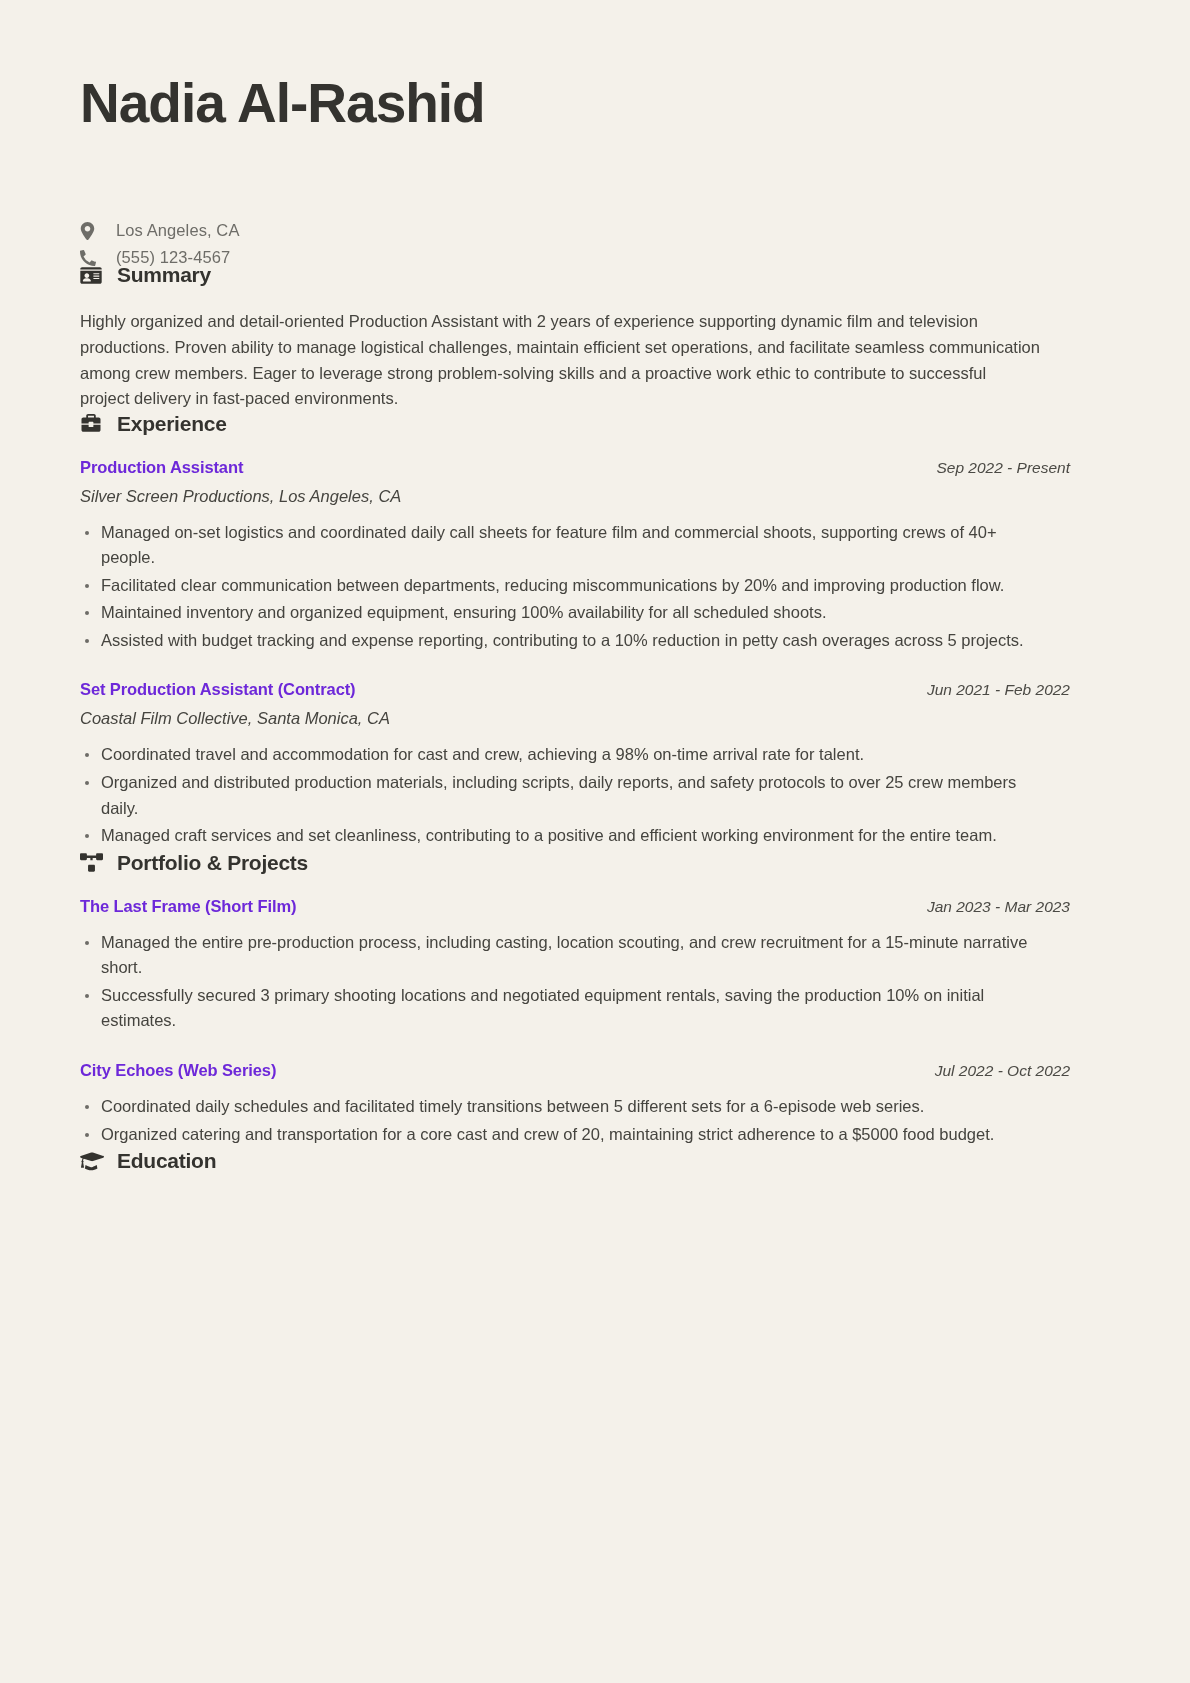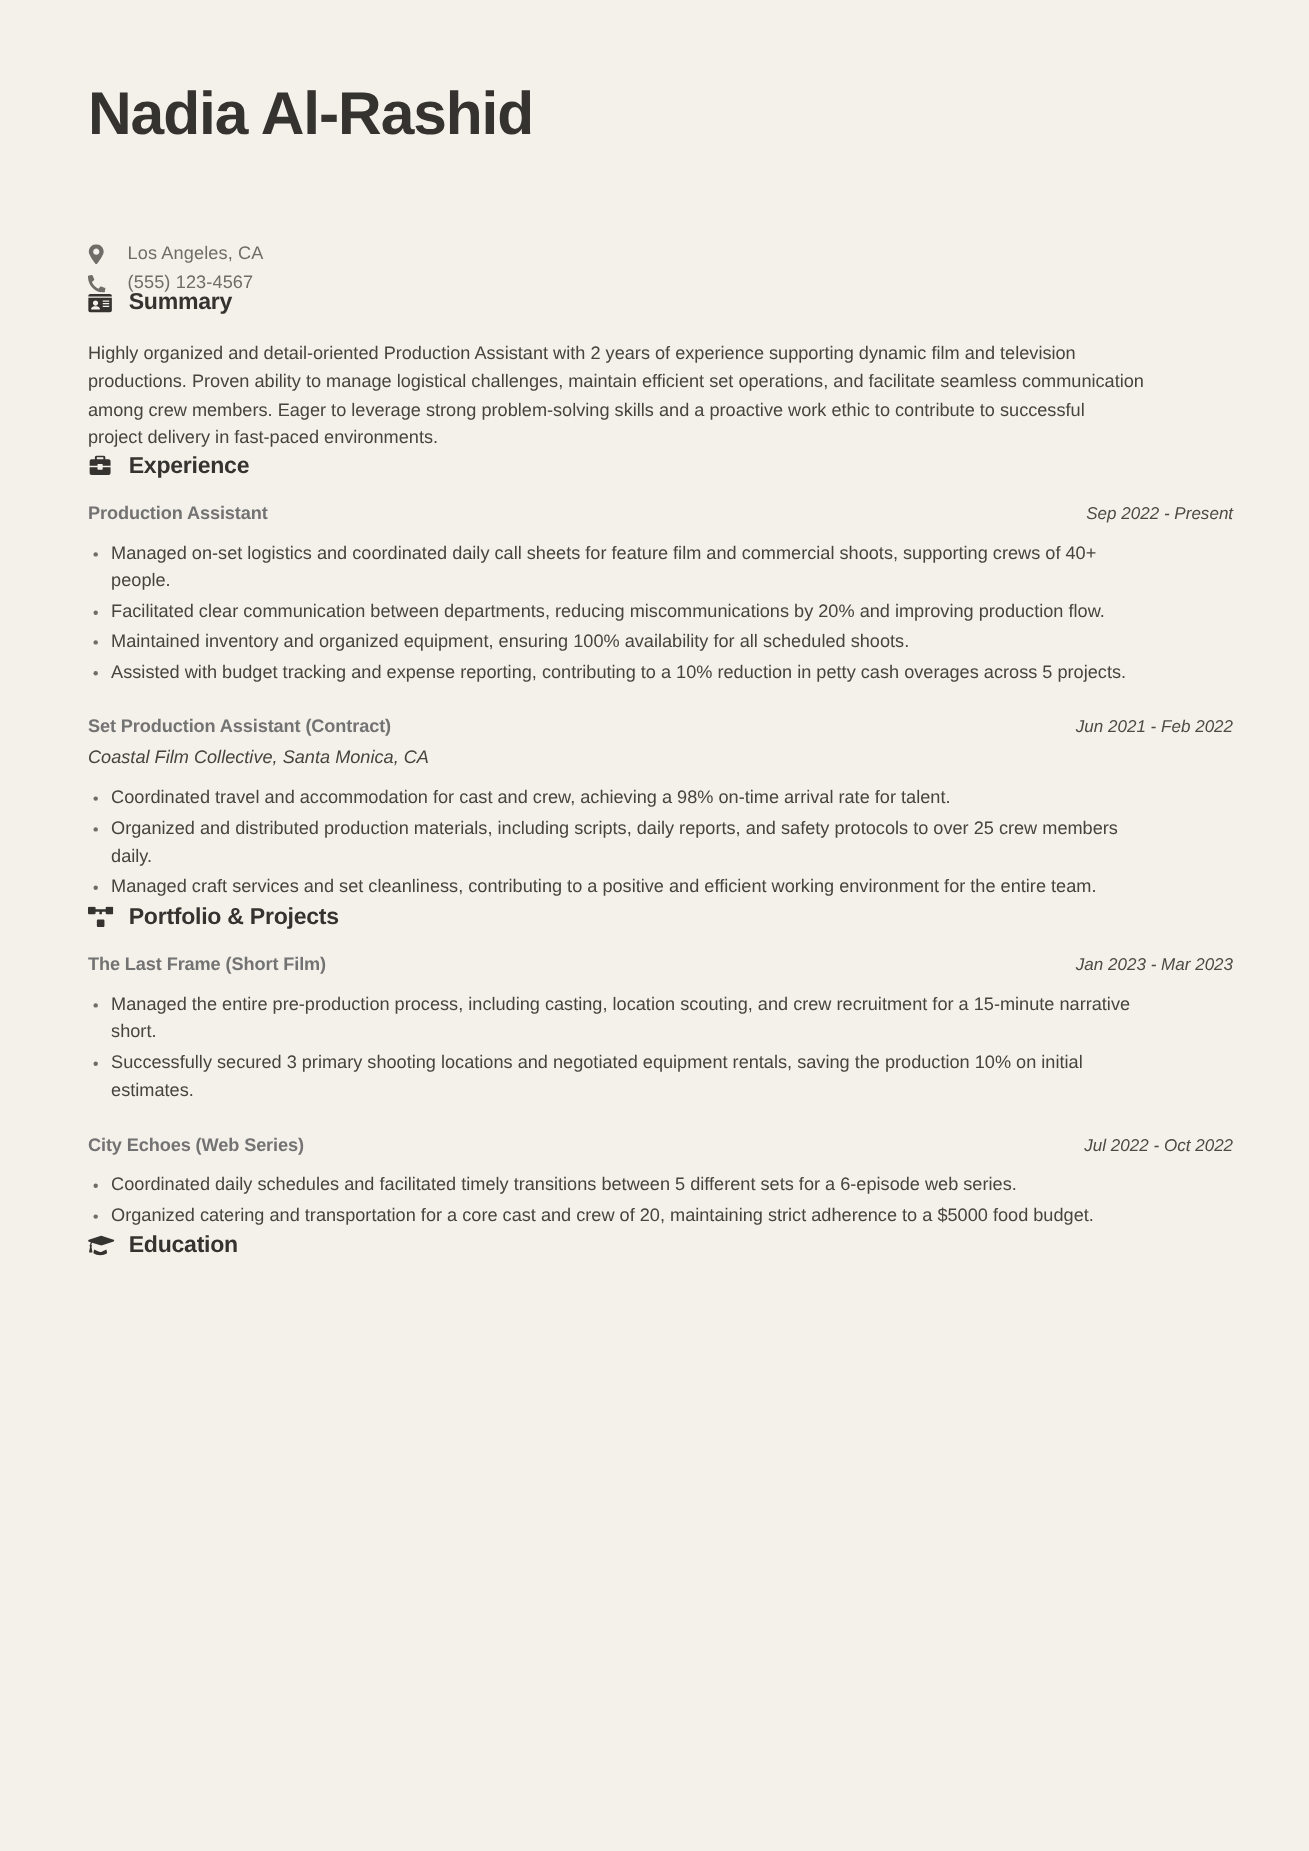--- a/index.html
+++ b/index.html
@@ -14,21 +14,21 @@
     color: #3a3a38;
     -webkit-font-smoothing: antialiased;
     overflow: hidden;
   }
   .page {
     position: relative;
     width: 1190px;
     height: 1683px;
     background: #f4f1ea;
     box-sizing: border-box;
-    padding: 62px 69px 0 80px;
+    padding: 62px 120px 0 80px;
   }
 
   
   .name {
     font-size: 55px;
     font-weight: 700;
     letter-spacing: -1.0px;
     color: #34332f;
     line-height: 1.08;
     margin: 12px 0 0 0;
@@ -108,21 +108,21 @@
   .entry { margin-top: 22px; }
   .entry:first-of-type { margin-top: 0; }
   .entry-head {
     display: flex;
     justify-content: space-between;
     align-items: baseline;
   }
   .entry-title {
     font-size: 16.5px;
     font-weight: 700;
-    color: #737373;
+    color: #6d28d9;
     letter-spacing: -0.1px;
   }
   .entry-date {
     font-size: 15.5px;
     font-style: italic;
     color: #4b4a45;
     white-space: nowrap;
   }
   .entry-sub {
     font-size: 16.5px;
@@ -209,20 +209,21 @@
         </svg>
       </span>
       <span class="section-title">Experience</span>
     </div>
 
     <div class="entry">
       <div class="entry-head">
         <span class="entry-title">Production Assistant</span>
         <span class="entry-date">Sep 2022 - Present</span>
       </div>
+      <div class="entry-sub">Silver Screen Productions, Los Angeles, CA</div>
       <ul class="bullets">
         <li>Managed on-set logistics and coordinated daily call sheets for feature film and commercial shoots, supporting crews of 40+ people.</li>
         <li>Facilitated clear communication between departments, reducing miscommunications by 20% and improving production flow.</li>
         <li>Maintained inventory and organized equipment, ensuring 100% availability for all scheduled shoots.</li>
         <li>Assisted with budget tracking and expense reporting, contributing to a 10% reduction in petty cash overages across 5 projects.</li>
       </ul>
     </div>
 
     <div class="entry tight">
       <div class="entry-head">

